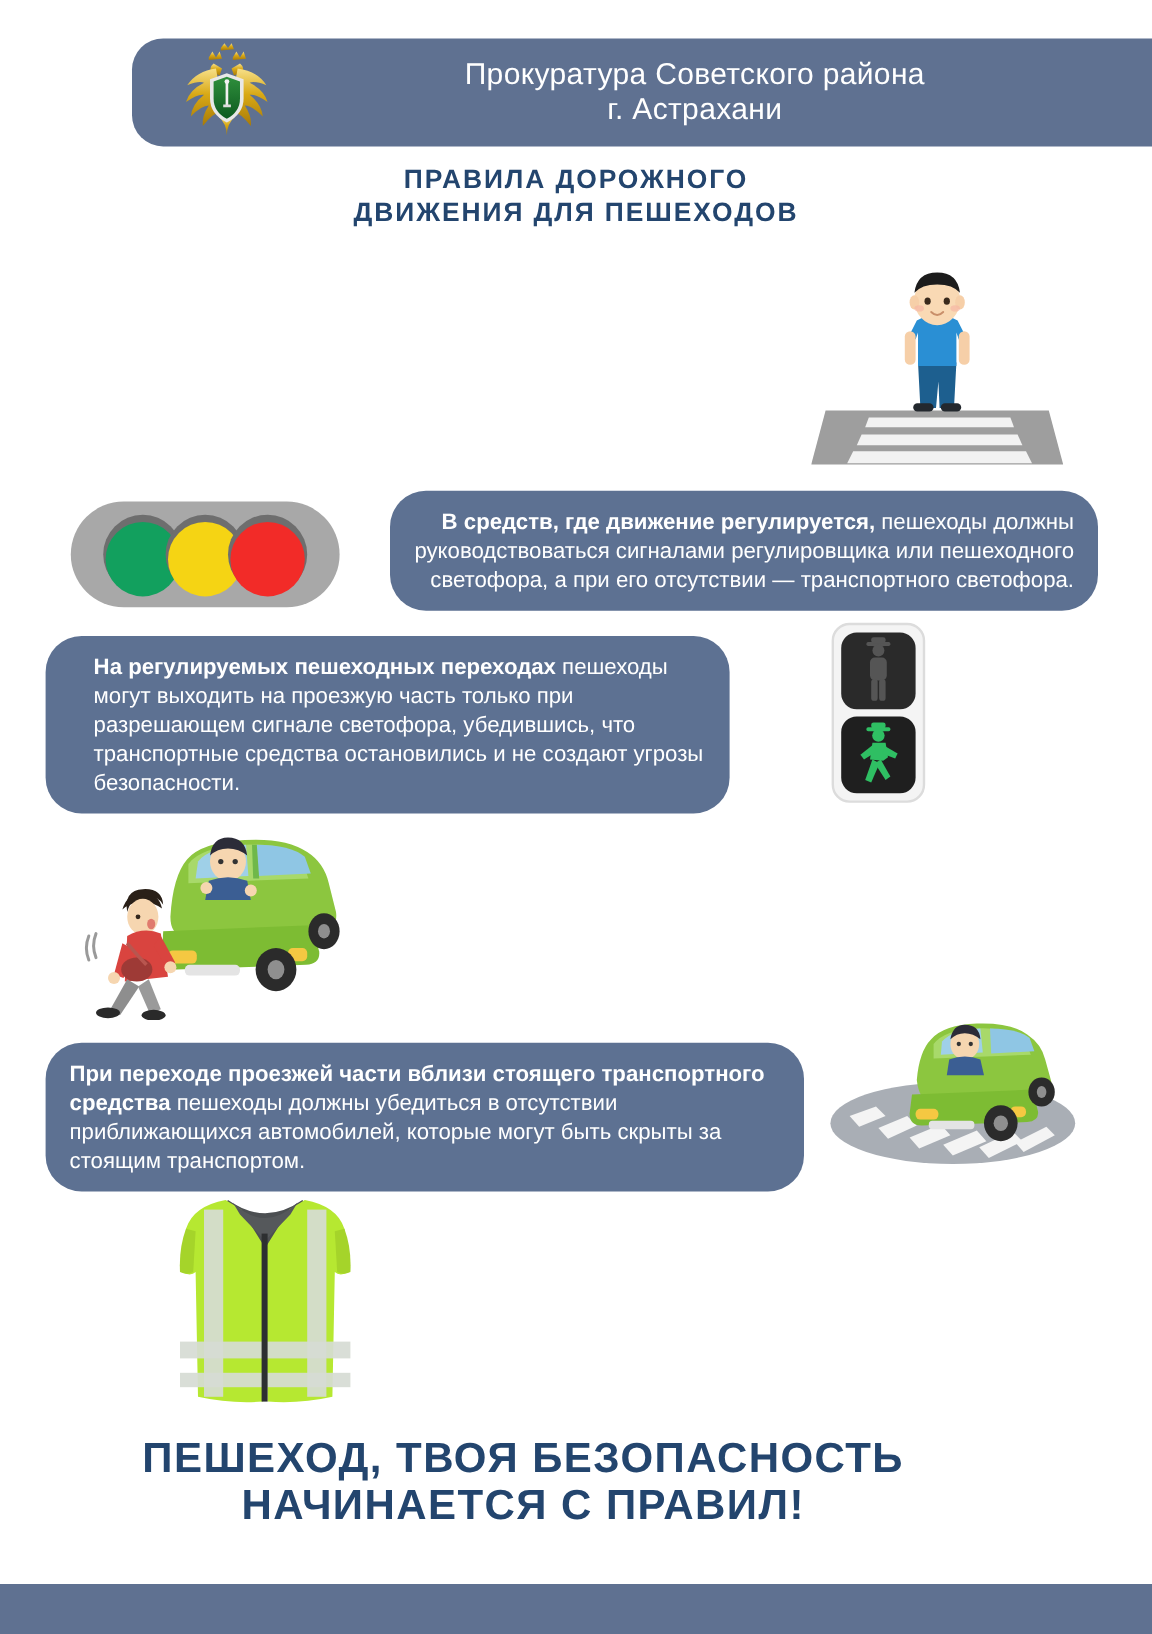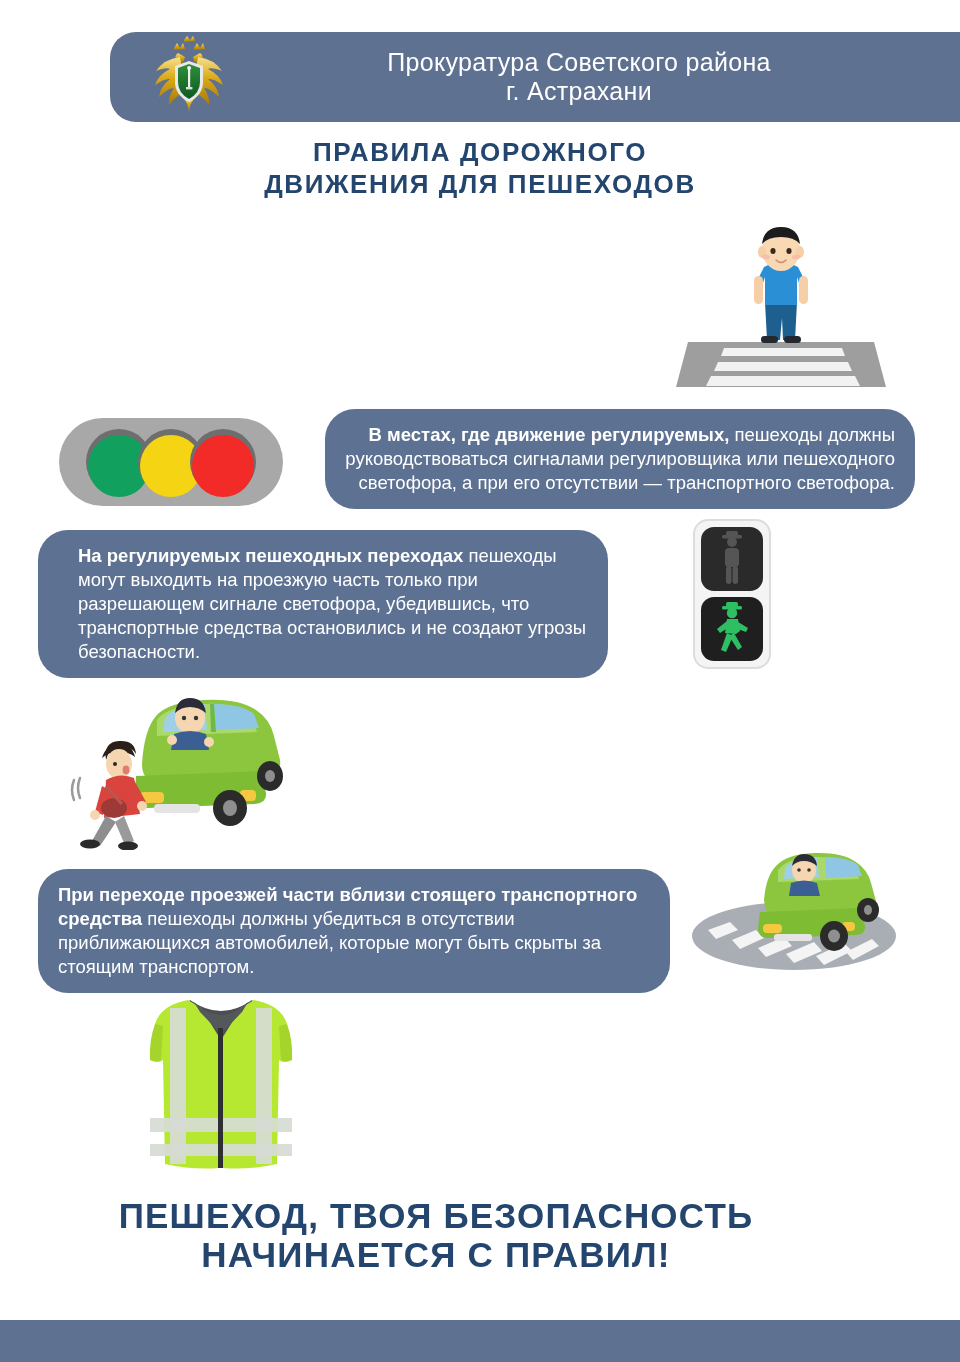--- a/index.html
+++ b/index.html
@@ -18,21 +18,21 @@
   }
   .emblem{width:82px;height:84px;margin-left:38px;flex:0 0 auto;position:relative;}
   .header-titles{flex:1;text-align:center;padding-right:70px;}
   .header-line{
     color:#ffffff;font-size:25px;line-height:1.16;letter-spacing:.3px;
   }
 
   
   .main-title{
     position:absolute;left:0;top:137px;width:960px;text-align:center;
-    color:#23456e;font-weight:bold;font-size:26px;line-height:1.22;
+    color:#23456e;font-weight:bold;font-size:22px;line-height:1.22;
     letter-spacing:1.6px;
     text-shadow:1px 1px 0 rgba(255,255,255,.7);
   }
 
   
   .bubble{
     position:absolute;background:#5d7192;border-radius:30px;
     color:#ffffff;box-sizing:border-box;
     font-size:18.5px;line-height:1.30;
     padding:14px 20px;
@@ -141,21 +141,21 @@
       <path d="M86 20 q2-17 19-17 q17 0 19 17 q-6-7 -19-7 q-13 0 -19 7z" fill="#1c1c1c"></path>
       <ellipse cx="97" cy="27" rx="2.6" ry="3" fill="#3a2a1c"></ellipse>
       <ellipse cx="113" cy="27" rx="2.6" ry="3" fill="#3a2a1c"></ellipse>
       <path d="M100 36 q5 5 10 0" stroke="#c98f6a" stroke-width="1.6" fill="none" stroke-linecap="round"></path>
       <ellipse cx="90" cy="33" rx="4" ry="2.6" fill="#f6b6a4" opacity=".7"></ellipse>
       <ellipse cx="120" cy="33" rx="4" ry="2.6" fill="#f6b6a4" opacity=".7"></ellipse>
     </svg>
   </div>
 
   <div class="bubble right" id="bubble2">
-    <b>В местах, где движение регулируемых,</b><span> пешеходы должны руководствоваться сигналами регулировщика или пешеходного светофора, а при его отсутствии — транспортного светофора.</span>
+    <b>В средств, где движение регулируется,</b><span> пешеходы должны руководствоваться сигналами регулировщика или пешеходного светофора, а при его отсутствии — транспортного светофора.</span>
   </div>
 
   <div class="ill" id="ill-trafficlight">
     <svg viewBox="0 0 230 96" width="230" height="96">
       <rect x="3" y="4" width="224" height="88" rx="44" fill="#a8a8a8"></rect>
       <g>
         <circle cx="63" cy="48" r="33" fill="#6e6e6e"></circle>
         <path d="M30 50 a33 33 0 0 0 66 0 a33 33 0 0 1 -66 0z" fill="#12a05e"></path>
         <circle cx="63" cy="52" r="31" fill="#12a05e"></circle>
       </g>

